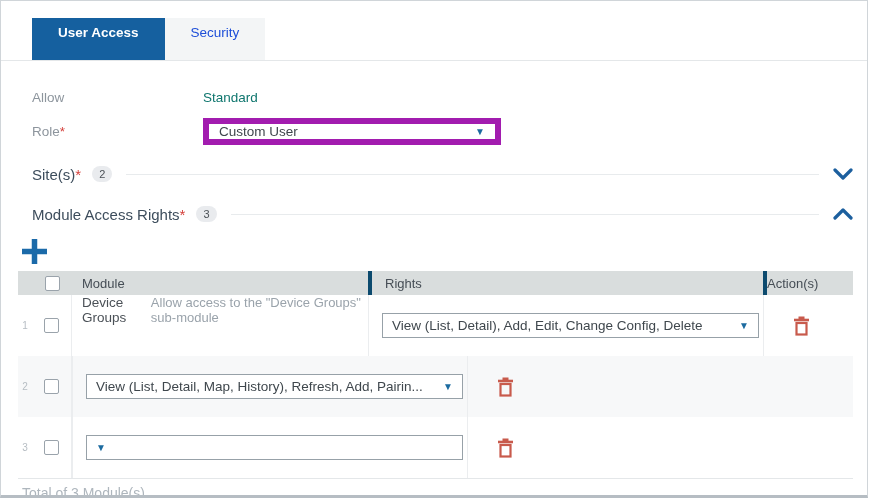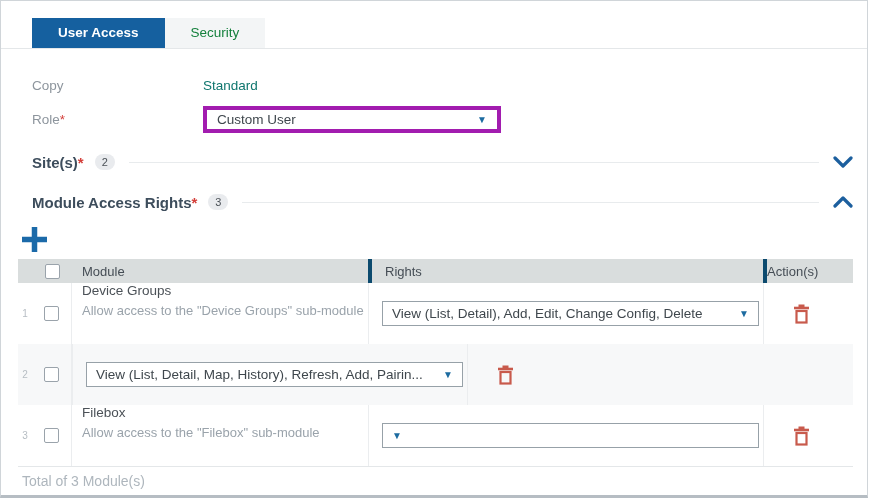--- a/index.html
+++ b/index.html
@@ -16,50 +16,50 @@
     background: #fff;
     overflow: hidden;
   }
   
   .tabs {
     padding: 17px 0 0 31px;
     border-bottom: 1px solid #e4e7e9;
     display: flex;
   }
   .tab {
-    height: 30px; line-height: 30px;
+    height: 42px; line-height: 30px;
     padding: 0 26px;
     font-size: 13.5px;
     cursor: pointer;
     white-space: nowrap;
   }
   .tab.active { background: #15609f; color: #ffffff; font-weight: bold; }
-  .tab.inactive { background: #f3f5f6; color: #15803d; }
+  .tab.inactive { background: #f3f5f6; color: #1d4ed8; }
   
   .form { padding: 23px 31px 2px 31px; }
   .form-row { display: flex; align-items: center; min-height: 27px; margin-bottom: 7px; }
   .form-label { width: 171px; color: #8d959d; font-size: 13.5px; flex-shrink: 0; }
   .asterisk { color: #d43f3a; }
   .form-value { color: #0f766e; font-size: 13.5px; }
   .select {
     background: #fff;
     display: flex; align-items: center; justify-content: space-between;
     font-size: 13.5px; color: #3f474d;
     cursor: pointer;
   }
-  .role-select { width: 298px; height: 27px; border: 4px solid #a21caf; padding: 0 10px; }
+  .role-select { width: 298px; height: 27px; border: 6px solid #a21caf; padding: 0 10px; }
   .select-arrow { color: #1c6ba0; font-size: 10px; line-height: 1; }
   
   .section-header {
     display: flex; align-items: center;
     margin: 0 14px 0 31px;
     height: 40px;
     cursor: pointer;
   }
-  .section-title { font-size: 15px; font-weight: bold; color: #3d4d5c; white-space: nowrap; }
+  .section-title { font-size: 15px; font-weight: normal; color: #3d4d5c; white-space: nowrap; }
   .badge {
     background: #e9ebee; color: #4b5157;
     border-radius: 9px; font-size: 11px;
     padding: 2px 7px; margin-left: 11px;
   }
   .rule { flex: 1; height: 1px; background: #e8ebed; margin: 0 14px; }
   .chevron { display: flex; align-items: center; flex-shrink: 0; }
   
   .add-btn {
     display: inline-block;
@@ -88,21 +88,21 @@
     border: 1px solid #9aa3ab;
     border-radius: 2px;
     cursor: pointer;
     flex-shrink: 0;
   }
   .trow { display: flex; align-items: stretch; height: 61px; font-size: 13.5px; background: #fff; }
   .trow.alt { background: #f7f8f9; }
   .trow .cell { display: flex; align-items: center; }
   .trow .cell-num { justify-content: center; font-size: 10px; color: #b6bdc3; }
   .trow .cell-check { border-right: 1px solid #ebedef; }
-  .trow .cell-module { flex-direction: column; align-items: flex-start; justify-content: flex-start; }
+  .trow .cell-module { flex-direction: row; align-items: flex-start; justify-content: flex-end; }
   .trow .cell-rights, .trow .cell-actions { border-left: 1px solid #ebedef; }
   .module-name { color: #4b5157; margin-bottom: 5px; }
   .module-desc { color: #9aa3ab; font-size: 13px; }
   .rights-select {
     width: 377px; height: 25px;
     border: 1px solid #97a1a8;
     padding: 0 9px;
   }
   .rights-select .rights-text {
     overflow: hidden; white-space: nowrap; text-overflow: clip;
@@ -126,21 +126,21 @@
 
   
   <div class="tabs">
     <div class="tab active">User Access</div>
     <div class="tab inactive">Security</div>
   </div>
 
   
   <div class="form">
     <div class="form-row">
-      <div class="form-label">Copy</div>
+      <div class="form-label">Allow</div>
       <div class="form-value">Standard</div>
     </div>
     <div class="form-row">
       <div class="form-label"><span>Role</span><span class="asterisk">*</span></div>
       <div class="select role-select">
         <span>Custom User</span>
         <span class="select-arrow">▼</span>
       </div>
     </div>
   </div>
@@ -235,24 +235,20 @@
           </svg>
         </span>
       </div>
     </div>
 
     <div class="trow">
       <div class="cell cell-num">3</div>
       <div class="cell cell-check">
         <span class="checkbox"></span>
       </div>
-      <div class="cell cell-module">
-        <div class="module-name">Filebox</div>
-        <div class="module-desc">Allow access to the "Filebox" sub-module</div>
-      </div>
       <div class="cell cell-rights">
         <div class="select rights-select">
           <span class="select-arrow">▼</span>
         </div>
       </div>
       <div class="cell cell-actions">
         <span class="trash-btn">
           <svg width="17" height="20" viewBox="0 0 17 20">
             <rect x="5.5" y="0.5" width="6" height="3" fill="#c85a4c"></rect>
             <line x1="1" y1="4" x2="16" y2="4" stroke="#c85a4c" stroke-width="2.6"></line>

